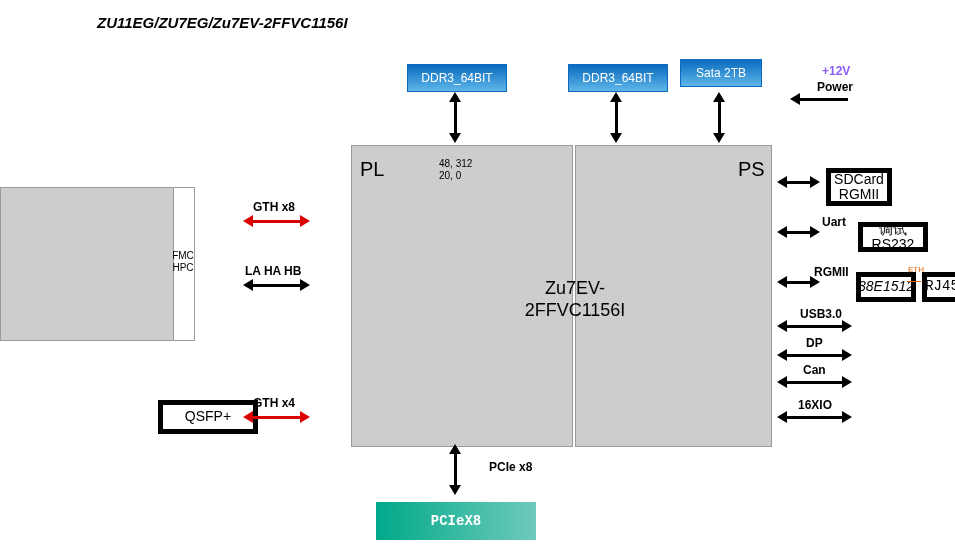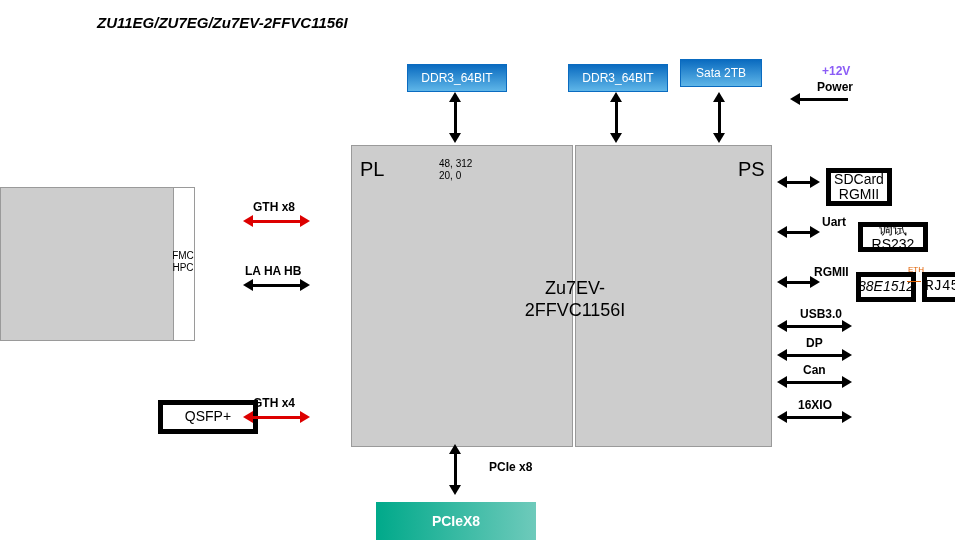--- a/index.html
+++ b/index.html
@@ -134,21 +134,21 @@
 
 <div class="abs label bold" style="left:253px; top:396px;">GTH x4</div>
 <div class="hline red" style="left:252px; top:416px; width:48px;"></div>
 <div class="tri left red" style="left:243px; top:411px;"></div>
 <div class="tri right red" style="left:300px; top:411px;"></div>
 
 <div class="vline" style="left:454px; top:452px; height:35px;"></div>
 <div class="tri up" style="left:449px; top:444px;"></div>
 <div class="tri down" style="left:449px; top:485px;"></div>
 <div class="abs label bold" style="left:489px; top:460px;">PCIe x8</div>
-<div class="abs teal-box" style="left:376px; top:502px; width:160px; height:38px;">PCIeX8</div>
+<div class="abs teal-box" style="left:376px; top:502px; width:160px; height:38px;font-family:Liberation Mono, monospace;">PCIeX8</div>
 
 <div class="hline" style="left:786px; top:181px; width:24px;"></div>
 <div class="tri left" style="left:777px; top:176px;"></div>
 <div class="tri right" style="left:810px; top:176px;"></div>
 <div class="abs plain-box" style="left:826px; top:168px; width:56px; height:28px; flex-direction:column;">
   <span>SDCard</span>
   <span>RGMII</span>
 </div>
 
 <div class="hline" style="left:786px; top:231px; width:24px;"></div>

